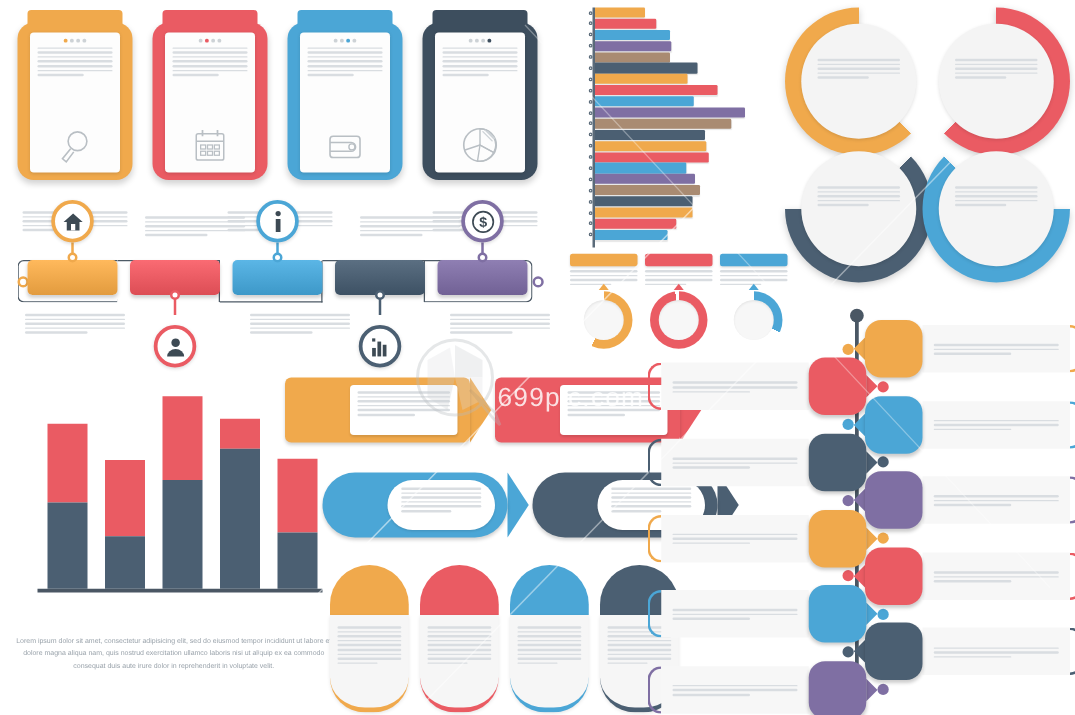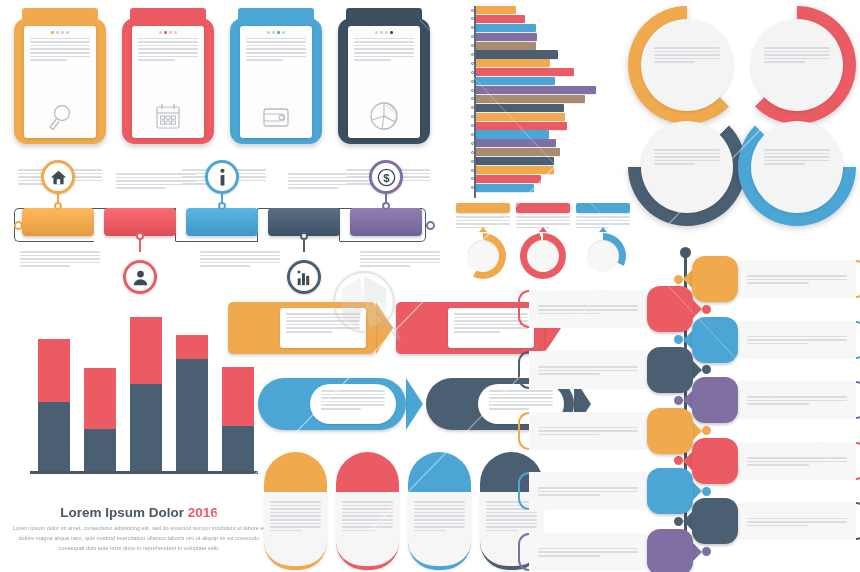--- a/index.html
+++ b/index.html
@@ -790,24 +790,20 @@
     <div class="col-base"></div>
     <div id="colLabels">
         <div class="col-label" style="left:14px"></div>
         <div class="col-label" style="left:60px"></div>
         <div class="col-label" style="left:106px"></div>
         <div class="col-label" style="left:152px"></div>
         <div class="col-label" style="left:198px"></div>
       </div>
   </div>
   <div class="chart-caption">
-    <div class="ct">
-      <span>Lorem Ipsum Dolor</span>
-      <em>2016</em>
-    </div>
     <p>Lorem ipsum dolor sit amet, consectetur adipisicing elit, sed do eiusmod tempor incididunt ut labore et dolore magna aliqua nam, quis nostrud exercitation ullamco laboris nisi ut aliquip ex ea commodo consequat duis aute irure dolor in reprehenderit in voluptate velit.</p>
   </div>
 
   <div class="arrows" id="arrows">
       <div class="arrow-item" style="left:0px;top:2px">
         <div class="arrow-body" style="background:#F0A94C">
           <div class="num"></div>
           <div class="panel">
             <span class="lines tiny">
               <i></i>
@@ -1097,14 +1093,15 @@
       <line x1="420" y1="20" x2="840" y2="470" stroke="rgba(255,255,255,.35)" stroke-width="1"></line>
     </svg>
     <svg class="wm-logo" width="78" height="78" viewBox="0 0 78 78">
       <circle cx="34" cy="34" r="30" fill="none" stroke="#b7bbbf" stroke-width="2.4"></circle>
       <path d="M34 8 L56 20 L56 34 L34 34 Z" fill="#c9cdd1" opacity=".8"></path>
       <path d="M56 34 L56 52 L40 60 L34 34 Z" fill="#dcdfe2" opacity=".8"></path>
       <path d="M34 34 L28 60 L12 50 L12 34 Z" fill="#c9cdd1" opacity=".8"></path>
       <path d="M12 34 L12 20 L30 10 L34 34 Z" fill="#dcdfe2" opacity=".8"></path>
       <path d="M46 44 L64 66 L70 72 L66 62 Z" fill="none" stroke="#b7bbbf" stroke-width="2.2"></path>
     </svg>
+    <div class="wm-url">699pic.com</div>
   </div>
 </div>
 
 </body></html>

